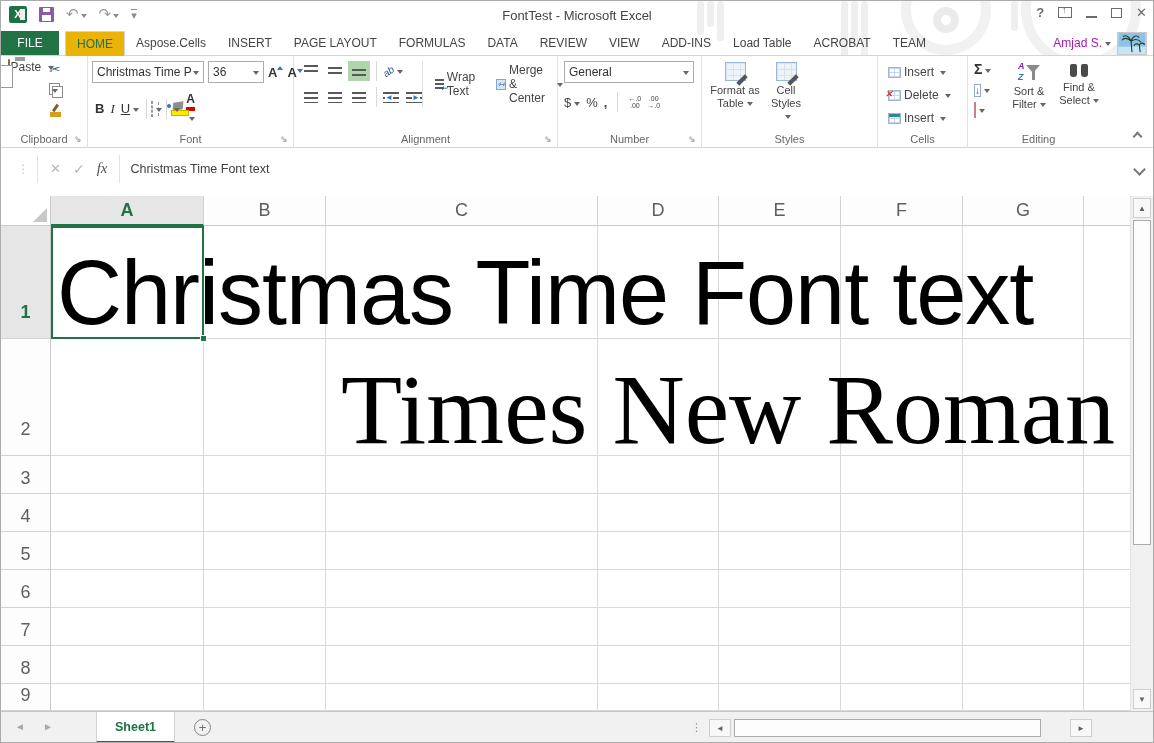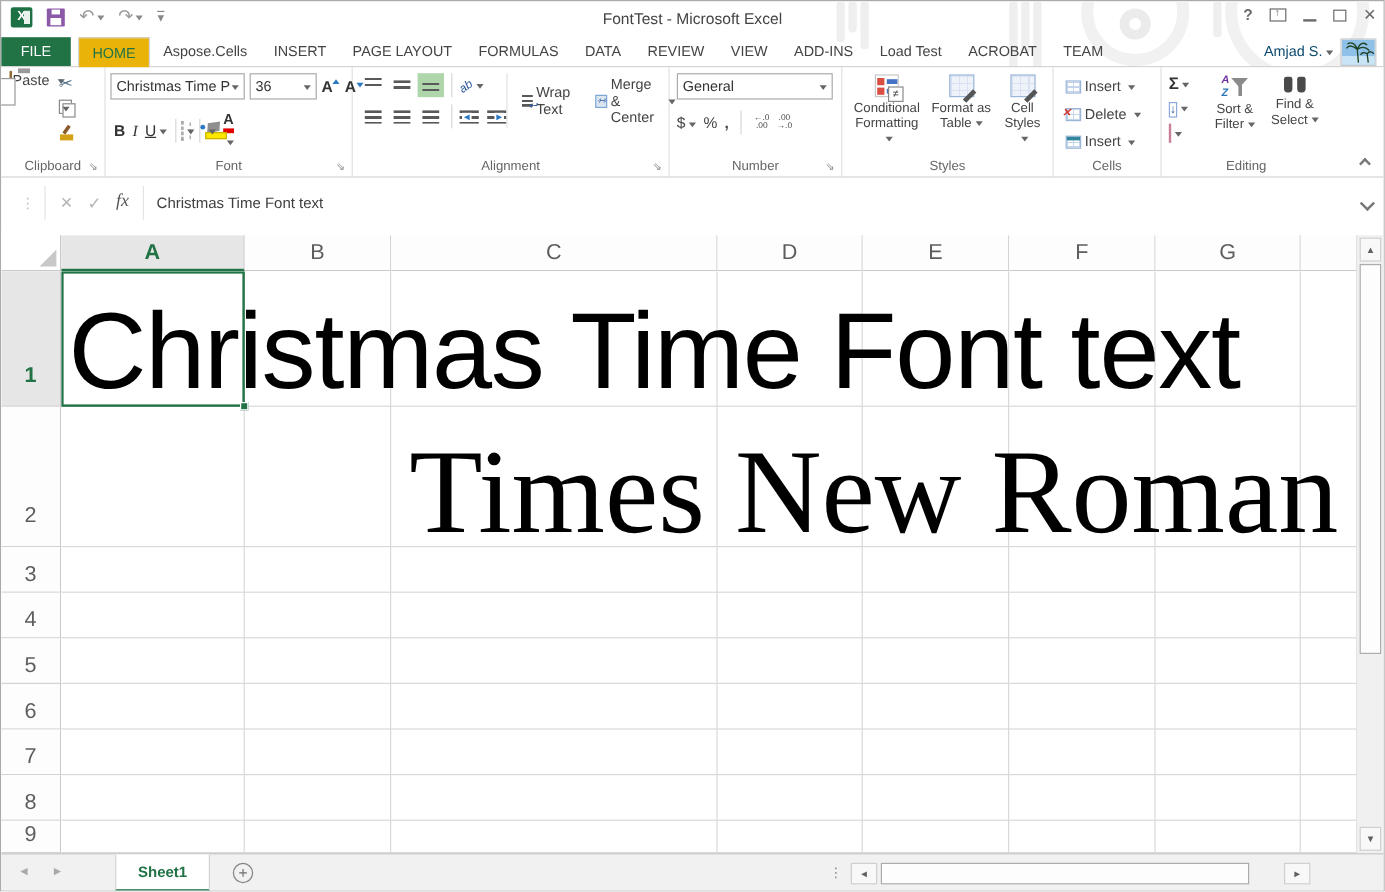--- a/index.html
+++ b/index.html
@@ -34,21 +34,21 @@
   .rdo-ic:after { content:"↑"; position:absolute; left:3px; top:-3px; font-size:9px; color:#6B6B6B; }
   .max-ic { width:11px; height:10px; border:1px solid #6B6B6B; display:inline-block; }
   .min-ic { width:11px; border-top:2px solid #6B6B6B; display:inline-block; transform:translateY(4px); }
 
   
   .tabrow { position:relative; height:25px; display:flex; align-items:stretch;
             border-bottom:1px solid #D4D4D4; z-index:2; background:transparent; }
   .tab { font-size:12px; color:#444; padding:0 11px; display:flex; align-items:center; cursor:default; white-space:nowrap; }
   .tab.file { background:#217346; color:#fff; width:58px; justify-content:center; padding:0; }
   .tab.active { background:#eab308; color:#217346; border:1px solid #D4D4D4; border-bottom:none; margin-bottom:-1px; }
-  .userchip { margin-left:auto; display:flex; align-items:center; gap:6px; padding-right:6px; font-size:12px; color:#0c4a6e; }
+  .userchip { margin-left:auto; display:flex; align-items:center; gap:6px; padding-right:6px; font-size:12px; color:#a21caf; }
   .userchip svg { border:1px solid #C9C9C9; }
 
   
   .ribbon { position:relative; height:92px; border-bottom:1px solid #D4D4D4; background:#fff; font-size:12px; color:#444; z-index:1; }
   .grp { position:absolute; top:0; height:92px; border-right:1px solid #E1E2E3; }
   .grp-label { position:absolute; bottom:3px; left:0; right:0; text-align:center; font-size:11px; color:#666; }
   .launcher { position:absolute; right:3px; bottom:4px; width:10px; height:10px; color:#8A8A8A; font-size:9px; line-height:10px; }
   .caret:after { content:""; display:inline-block; border:3px solid transparent; border-top:4px solid #666; margin-left:3px; transform:translateY(2px); }
   .combo { height:22px; background:#fff; border:1px solid #ABABAB; display:flex; align-items:center;
            padding:0 4px; font-size:12px; color:#333; white-space:nowrap; overflow:hidden; }
@@ -249,21 +249,21 @@
     <div style="width:6px"></div>
     <div class="tab active">HOME</div>
     <div class="tab">Aspose.Cells</div>
     <div class="tab">INSERT</div>
     <div class="tab">PAGE LAYOUT</div>
     <div class="tab">FORMULAS</div>
     <div class="tab">DATA</div>
     <div class="tab">REVIEW</div>
     <div class="tab">VIEW</div>
     <div class="tab">ADD-INS</div>
-    <div class="tab">Load Test</div>
+    <div class="tab">Load Table</div>
     <div class="tab">ACROBAT</div>
     <div class="tab">TEAM</div>
     <div class="userchip">
       <span class="caret">Amjad S.</span>
       <svg width="30" height="23" viewBox="0 0 30 23">
         <rect width="30" height="23" fill="#8FC1E8"></rect>
         <rect y="15" width="30" height="8" fill="#C9E4F5"></rect>
         <path d="M15 21 L14 9 M14 9 C10 5 6 5 4 8 M14 9 C12 3 8 2 5 4 M14 9 C16 3 20 2 23 5 M14 9 C18 6 22 7 25 10 M24 21 L23 13 M23 13 C20 11 18 12 17 14 M23 13 C25 10 28 11 29 13" stroke="#1F4020" stroke-width="1.2" fill="none"></path>
       </svg>
     </div>
@@ -373,24 +373,20 @@
 .00</span>
         <span class="decmini">.00
 →.0</span>
       </div>
       <div class="grp-label">Number</div>
       <span class="launcher">⇘</span>
     </div>
 
     <div class="grp" style="left:701px;width:176px">
       <div class="bigbtns">
-        <div class="bigbtn" style="width:66px">
-          <i class="ic cf-ic"></i>
-          <span class="caret">Conditional Formatting</span>
-        </div>
         <div class="bigbtn" style="width:58px">
           <i class="ic tbl-ic"></i>
           <span class="caret">Format as Table</span>
         </div>
         <div class="bigbtn" style="width:44px">
           <i class="ic tbl-ic"></i>
           <span class="caret">Cell Styles</span>
         </div>
       </div>
       <div class="grp-label">Styles</div>

